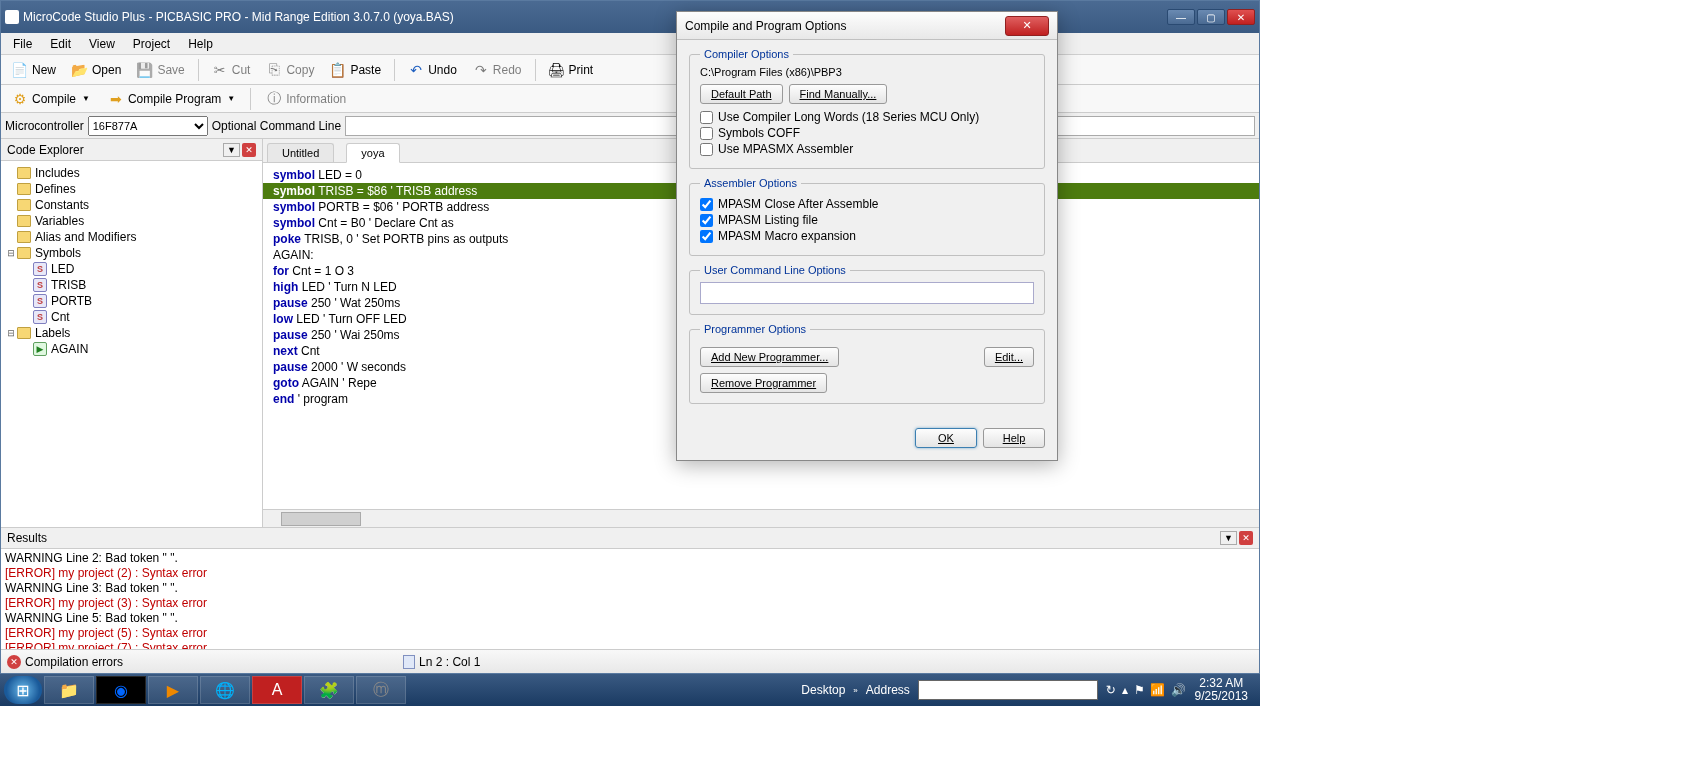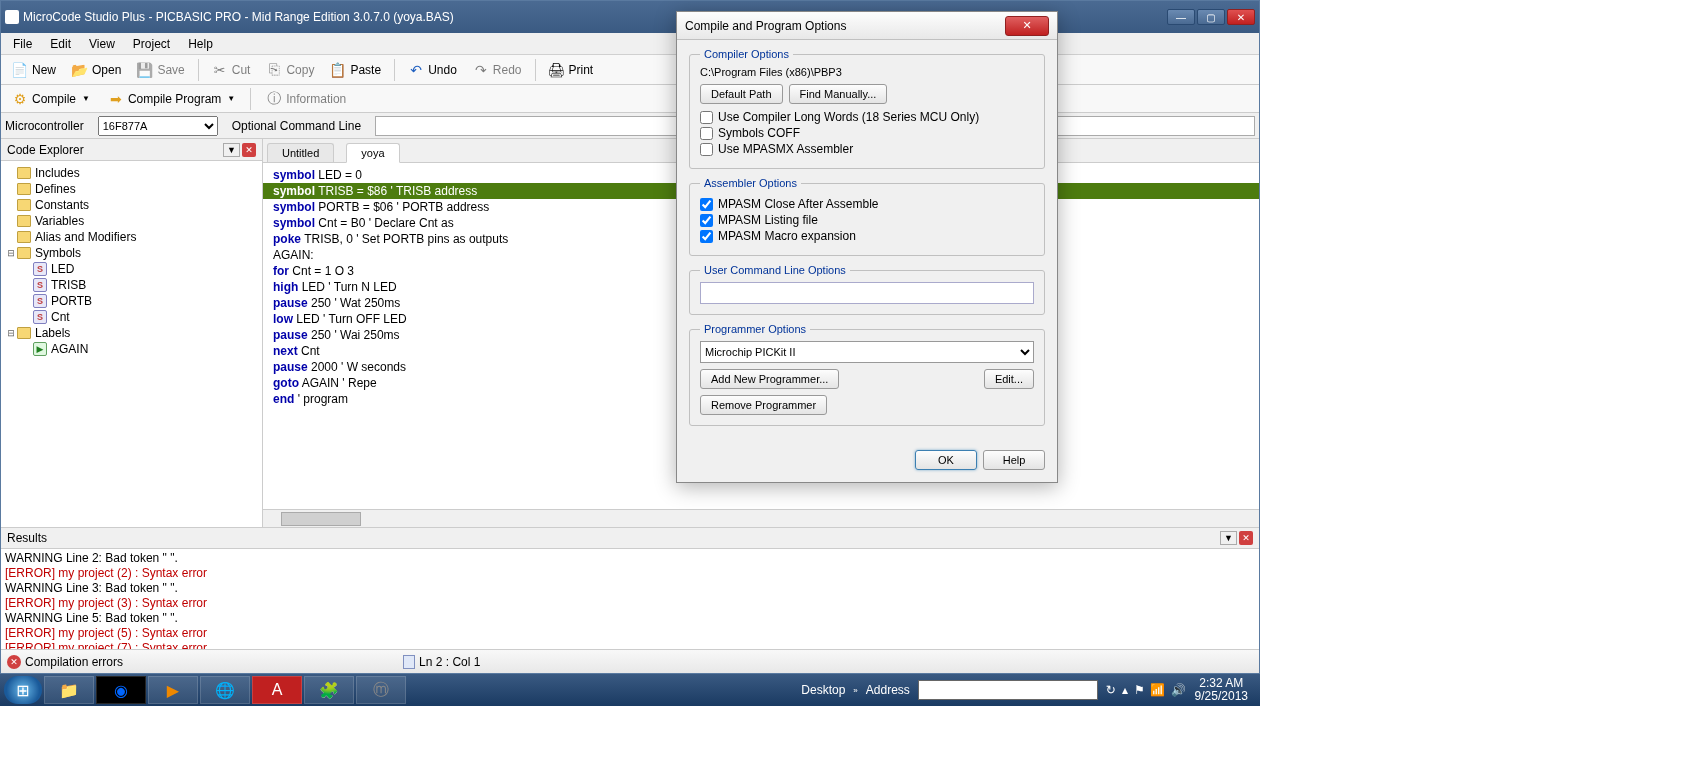--- a/index.html
+++ b/index.html
@@ -17,21 +17,21 @@
 .menubar span { padding: 2px 8px; cursor: default; }
 
 .toolbar { height: 30px; background: #f8f8f8; border-bottom: 1px solid #ccc; display: flex; align-items: center; padding: 0 4px; gap: 2px; }
 .tb-btn { display: flex; align-items: center; gap: 4px; padding: 3px 6px; cursor: pointer; border: 1px solid transparent; }
 .tb-sep { width: 1px; height: 22px; background: #ccc; margin: 0 4px; }
 .tb-icon { width: 16px; height: 16px; display:inline-flex; align-items:center; justify-content:center; font-size:14px;}
 
 .toolbar2 { height: 28px; background: #f8f8f8; border-bottom: 1px solid #ccc; display: flex; align-items: center; padding: 0 4px; gap: 4px;}
 .dropdown-arrow { font-size: 8px; margin-left:2px;}
 
-.mcu-bar { height: 26px; background: #f0f0f0; border-bottom: 1px solid #ccc; display: flex; align-items: center; padding: 0 4px; gap: 14px;}
+.mcu-bar { height: 26px; background: #f0f0f0; border-bottom: 1px solid #ccc; display: flex; align-items: center; padding: 0 4px; gap: 4px;}
 select.mcu { width: 120px; height: 20px; font-size: 11px;}
 input.cmdline { flex:1; height: 20px; border: 1px solid #aaa; padding: 0 4px;}
 
 .body-area { flex: 1; display: flex; min-height: 0;}
 .code-explorer { width: 262px; border-right: 1px solid #ccc; display: flex; flex-direction: column; background: #fff;}
 .ce-header { height: 22px; background: #f0f0f0; border-bottom: 1px solid #ccc; display: flex; align-items: center; padding: 0 6px; font-size:11px; justify-content: space-between;}
 .ce-header-btns { display:flex; gap:2px;}
 .ce-header-x { width:14px; height:14px; background:#d04040; color:#fff; font-size:9px; display:flex;align-items:center;justify-content:center; border-radius:2px;}
 .tree { padding: 4px; overflow:auto; font-size: 11px;}
 .tree-item { display: flex; align-items: center; padding: 1px 0; cursor:default;}
@@ -66,21 +66,21 @@
 
 
 .dialog { position:absolute; left:676px; top:11px; width:382px; background:#f0f0f0; border:1px solid #888; box-shadow:0 4px 20px rgba(0,0,0,.3); }
 .dlg-titlebar { height:28px; background:linear-gradient(to bottom,#fdfdfd,#e8e8e8); border-bottom:1px solid #c0c0c0; display:flex; align-items:center; padding:0 8px; font-size:12px;}
 .dlg-titlebar .title { flex:1;}
 .dlg-close { width:44px; height:20px; background:linear-gradient(to bottom,#e06060,#c02020); color:#fff; display:flex;align-items:center;justify-content:center; border-radius:3px; border:1px solid #902020; font-size:11px; cursor:pointer;}
 .dlg-body { padding: 8px 12px;}
 fieldset { border:1px solid #c0c0c0; border-radius:3px; margin-bottom:8px; padding: 6px 10px 10px;}
 legend { font-size:11px; padding:0 4px; color:#003399;}
 .path-text { font-size:11px; margin-bottom:6px;}
-.btn { background:linear-gradient(to bottom,#fdfdfd,#e4e4e4); border:1px solid #999; border-radius:3px; padding:3px 10px; font-size:11px; cursor:pointer; min-width:80px;}
+.btn { background:linear-gradient(to bottom,#fdfdfd,#e4e4e4); border:1px solid #999; border-radius:3px; padding:3px 10px; font-size:11px; cursor:pointer; min-width:80px;text-decoration:underline;}
 .btn-row { display:flex; gap:6px; margin-bottom:6px;}
 .chk { display:flex; align-items:center; gap:5px; font-size:11px; margin:2px 0;}
 .chk input { width:13px; height:13px;}
 .dlg-input { width:100%; height:22px; border:1px solid #aac; background:#fff; padding:0 4px;}
 select.prog { width:100%; height:22px; border:1px solid #999; background:#fff; font-size:11px;}
 .dlg-footer { display:flex; justify-content:flex-end; gap:6px; padding:8px 12px 12px;}
 .btn.primary { border-color:#3c7fb1; box-shadow: 0 0 3px #7ac;}
 
 
 .taskbar { position:absolute; left:0; bottom:78px; width:1260px; height:32px; background:linear-gradient(to bottom,#3a5a82,#1a3a62); display:flex; align-items:center; padding:0 4px; gap:2px;}
@@ -347,21 +347,20 @@
           <input type="checkbox" checked="" style="">
           <span>MPASM Macro expansion</span>
         </label>
     </fieldset>
     <fieldset>
       <legend>User Command Line Options</legend>
       <input class="dlg-input" style="">
     </fieldset>
     <fieldset>
       <legend>Programmer Options</legend>
-      <select class="prog"><option>Microchip PICKit II</option></select>
       <div class="btn-row" style="margin-top:6px;justify-content:space-between">
         <button class="btn">Add New Programmer...</button>
         <button class="btn" style="min-width:50px">Edit...</button>
       </div>
       <button class="btn">Remove Programmer</button>
     </fieldset>
   </div>
   <div class="dlg-footer">
     <button class="btn primary" style="min-width:62px">OK</button>
     <button class="btn" style="min-width:62px">Help</button>

